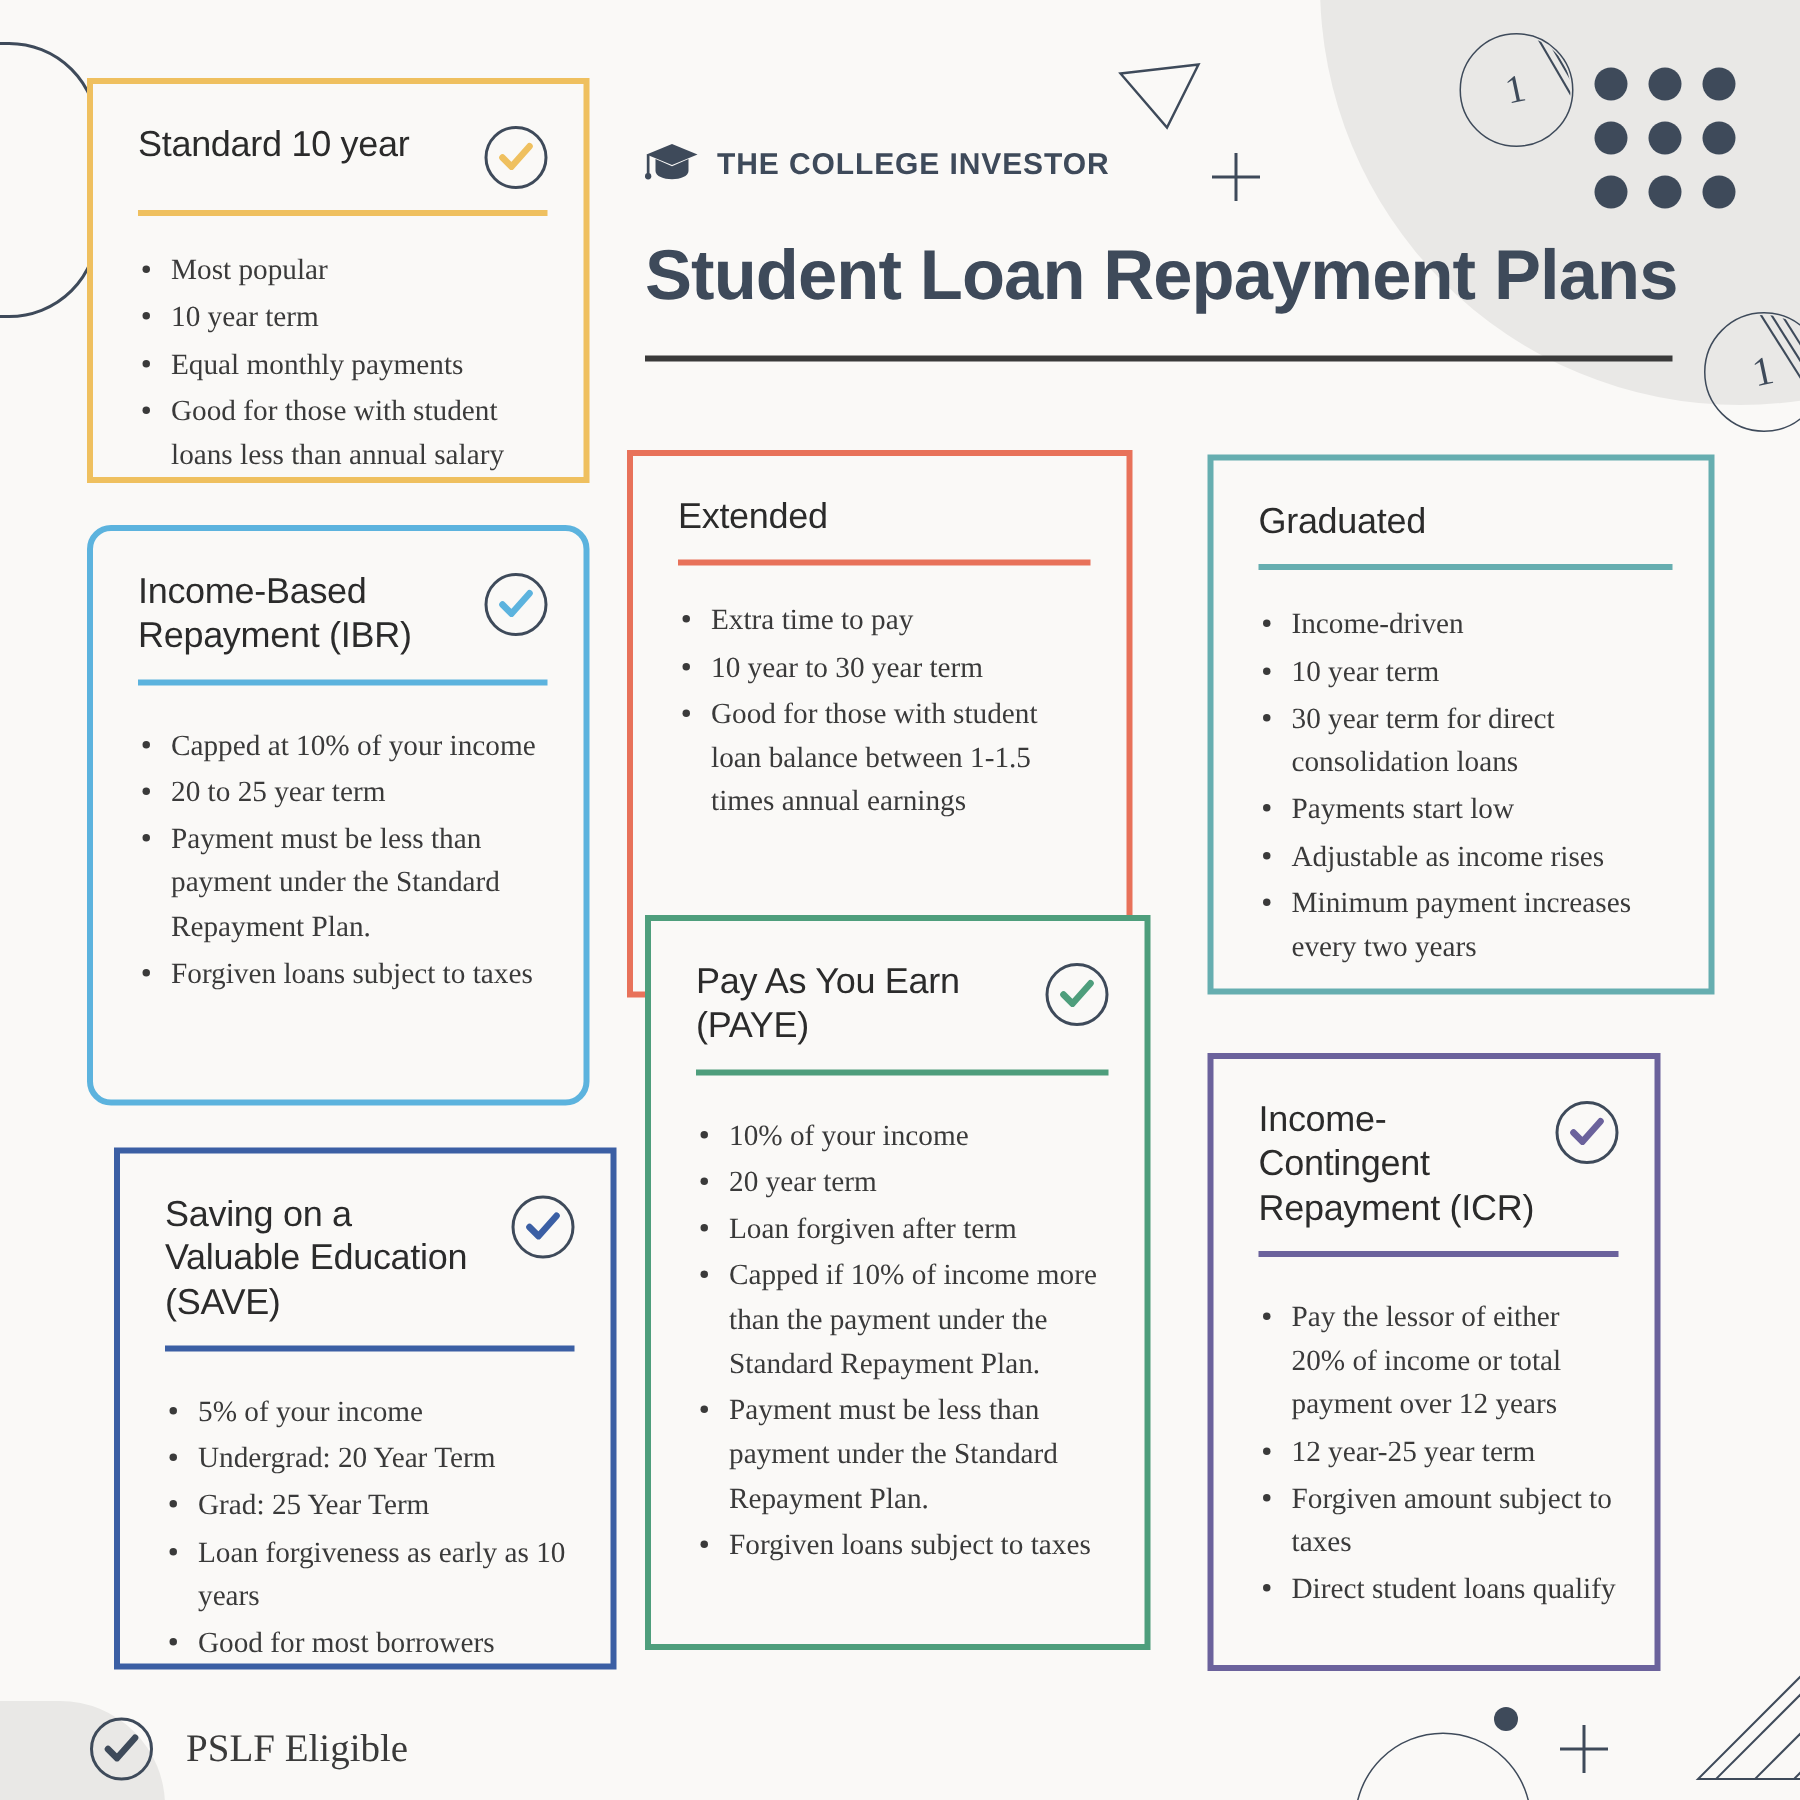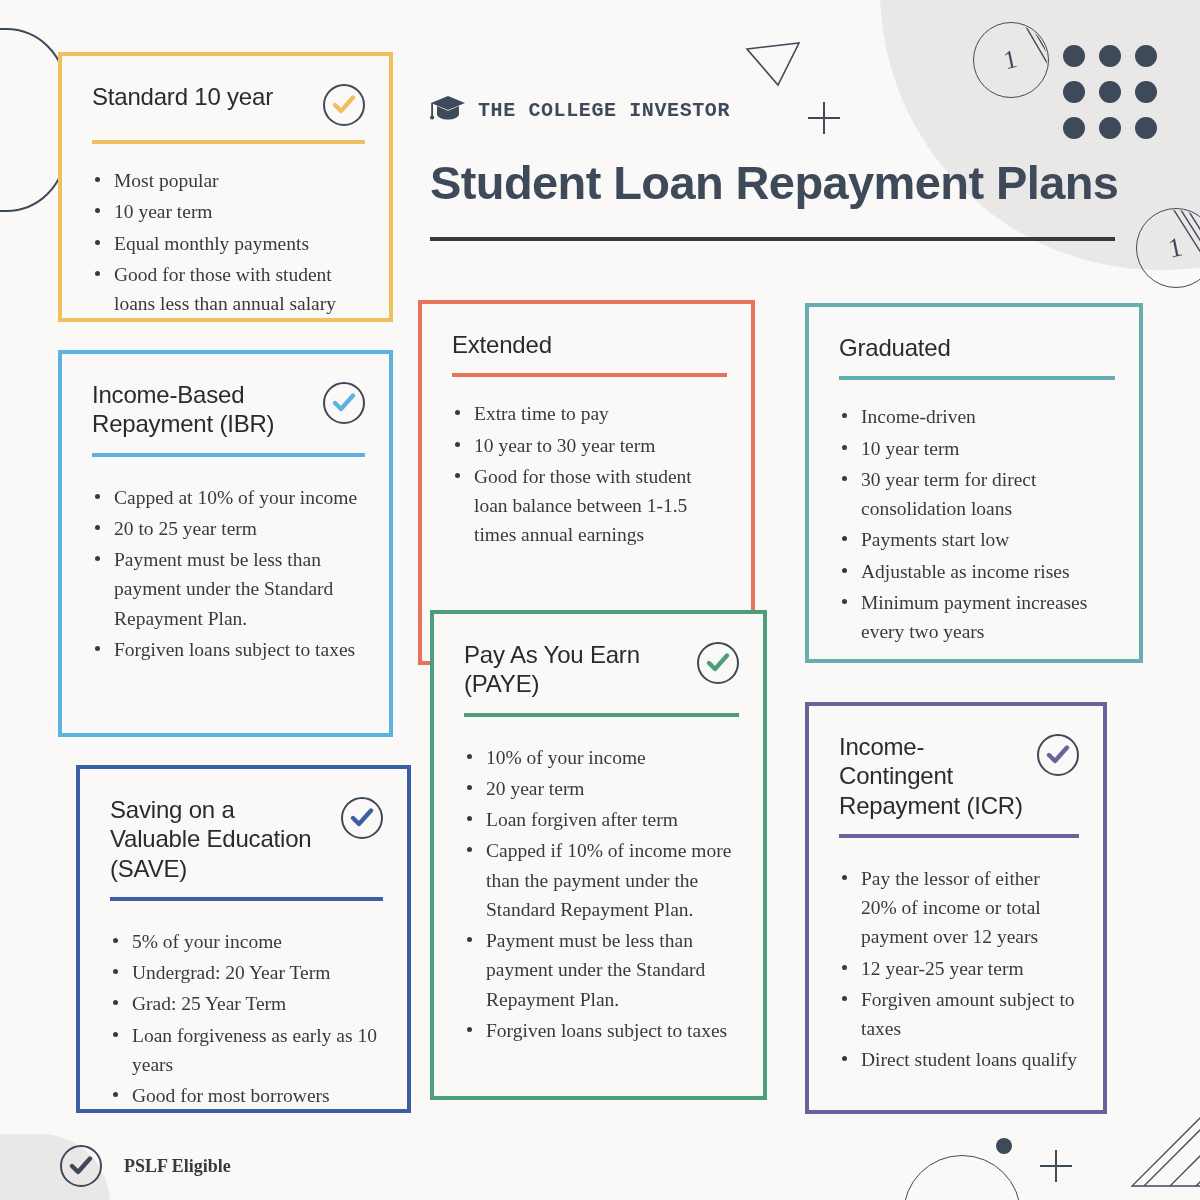--- a/index.html
+++ b/index.html
@@ -52,21 +52,21 @@
     background:#3e4a5a;
   }
   .tri-hatch{left:1128px;top:1100px;width:90px;height:90px;}
   .footer-blob{
     left:-40px;top:1134px;width:150px;height:120px;
     background:#e9e8e6;border-radius:0 70px 0 0;
   }
 
   
   .header{position:absolute;left:430px;top:95px;width:700px;}
-  .brand{display:flex;align-items:center;gap:12px;font-family:Liberation Mono, monospace;}
+  .brand{display:flex;align-items:center;gap:12px;}
   .brand-name{
     font-size:20px;font-weight:bold;letter-spacing:0.6px;color:#3e4a5a;
   }
   .main-title{
     margin-top:32px;
     font-size:47px;font-weight:bold;color:#3e4a5a;
     letter-spacing:-0.6px;line-height:1.05;white-space:nowrap;
   }
   .title-rule{
     margin-top:30px;width:685px;height:4px;background:#3a3a3a;
@@ -115,21 +115,21 @@
   #card-standard ul, #card-extended ul, #card-graduated ul{margin-top:22px;}
 
   
   .legend{
     position:absolute;left:60px;top:1145px;
     display:flex;align-items:center;gap:22px;
   }
   .legend .check-badge{width:38px;height:38px;margin-top:0;}
   .legend-label{
     font-family:"Liberation Serif", serif;
-    font-size:18px;color:#3a3a3a;font-weight:bold;
+    font-size:26px;color:#3a3a3a;
   }
 </style>
 </head>
 <body>
 
 <div id="stage">
 
   <div class="deco big-circle"></div>
   <div class="deco pill-outline"></div>
 
@@ -234,21 +234,21 @@
         </span>
       </div>
       <div class="accent-rule" style="background: rgb(239, 192, 95);"></div>
       <ul>
         <li>Most popular</li>
         <li>10 year term</li>
         <li> Equal monthly payments</li>
         <li>Good for those with student loans less than annual salary</li>
       </ul>
     </div>
-  <div class="card" id="card-ibr" style="border-color: rgb(92, 179, 222);">
+  <div class="card" id="card-ibr" style="border-color: rgb(92, 179, 222); border-radius: 16px;">
       <div class="card-head">
         <h2 class="card-title">Income-Based Repayment (IBR)</h2>
         <span class="check-badge">
           <svg width="24" height="22" viewBox="0 0 24 22">
             <path d="M3 11.5 L9 17.5 L21 4" fill="none" stroke="#5cb3de" stroke-width="4.4" stroke-linecap="round" stroke-linejoin="round"></path>
           </svg>
         </span>
       </div>
       <div class="accent-rule" style="background: rgb(92, 179, 222);"></div>
       <ul>

